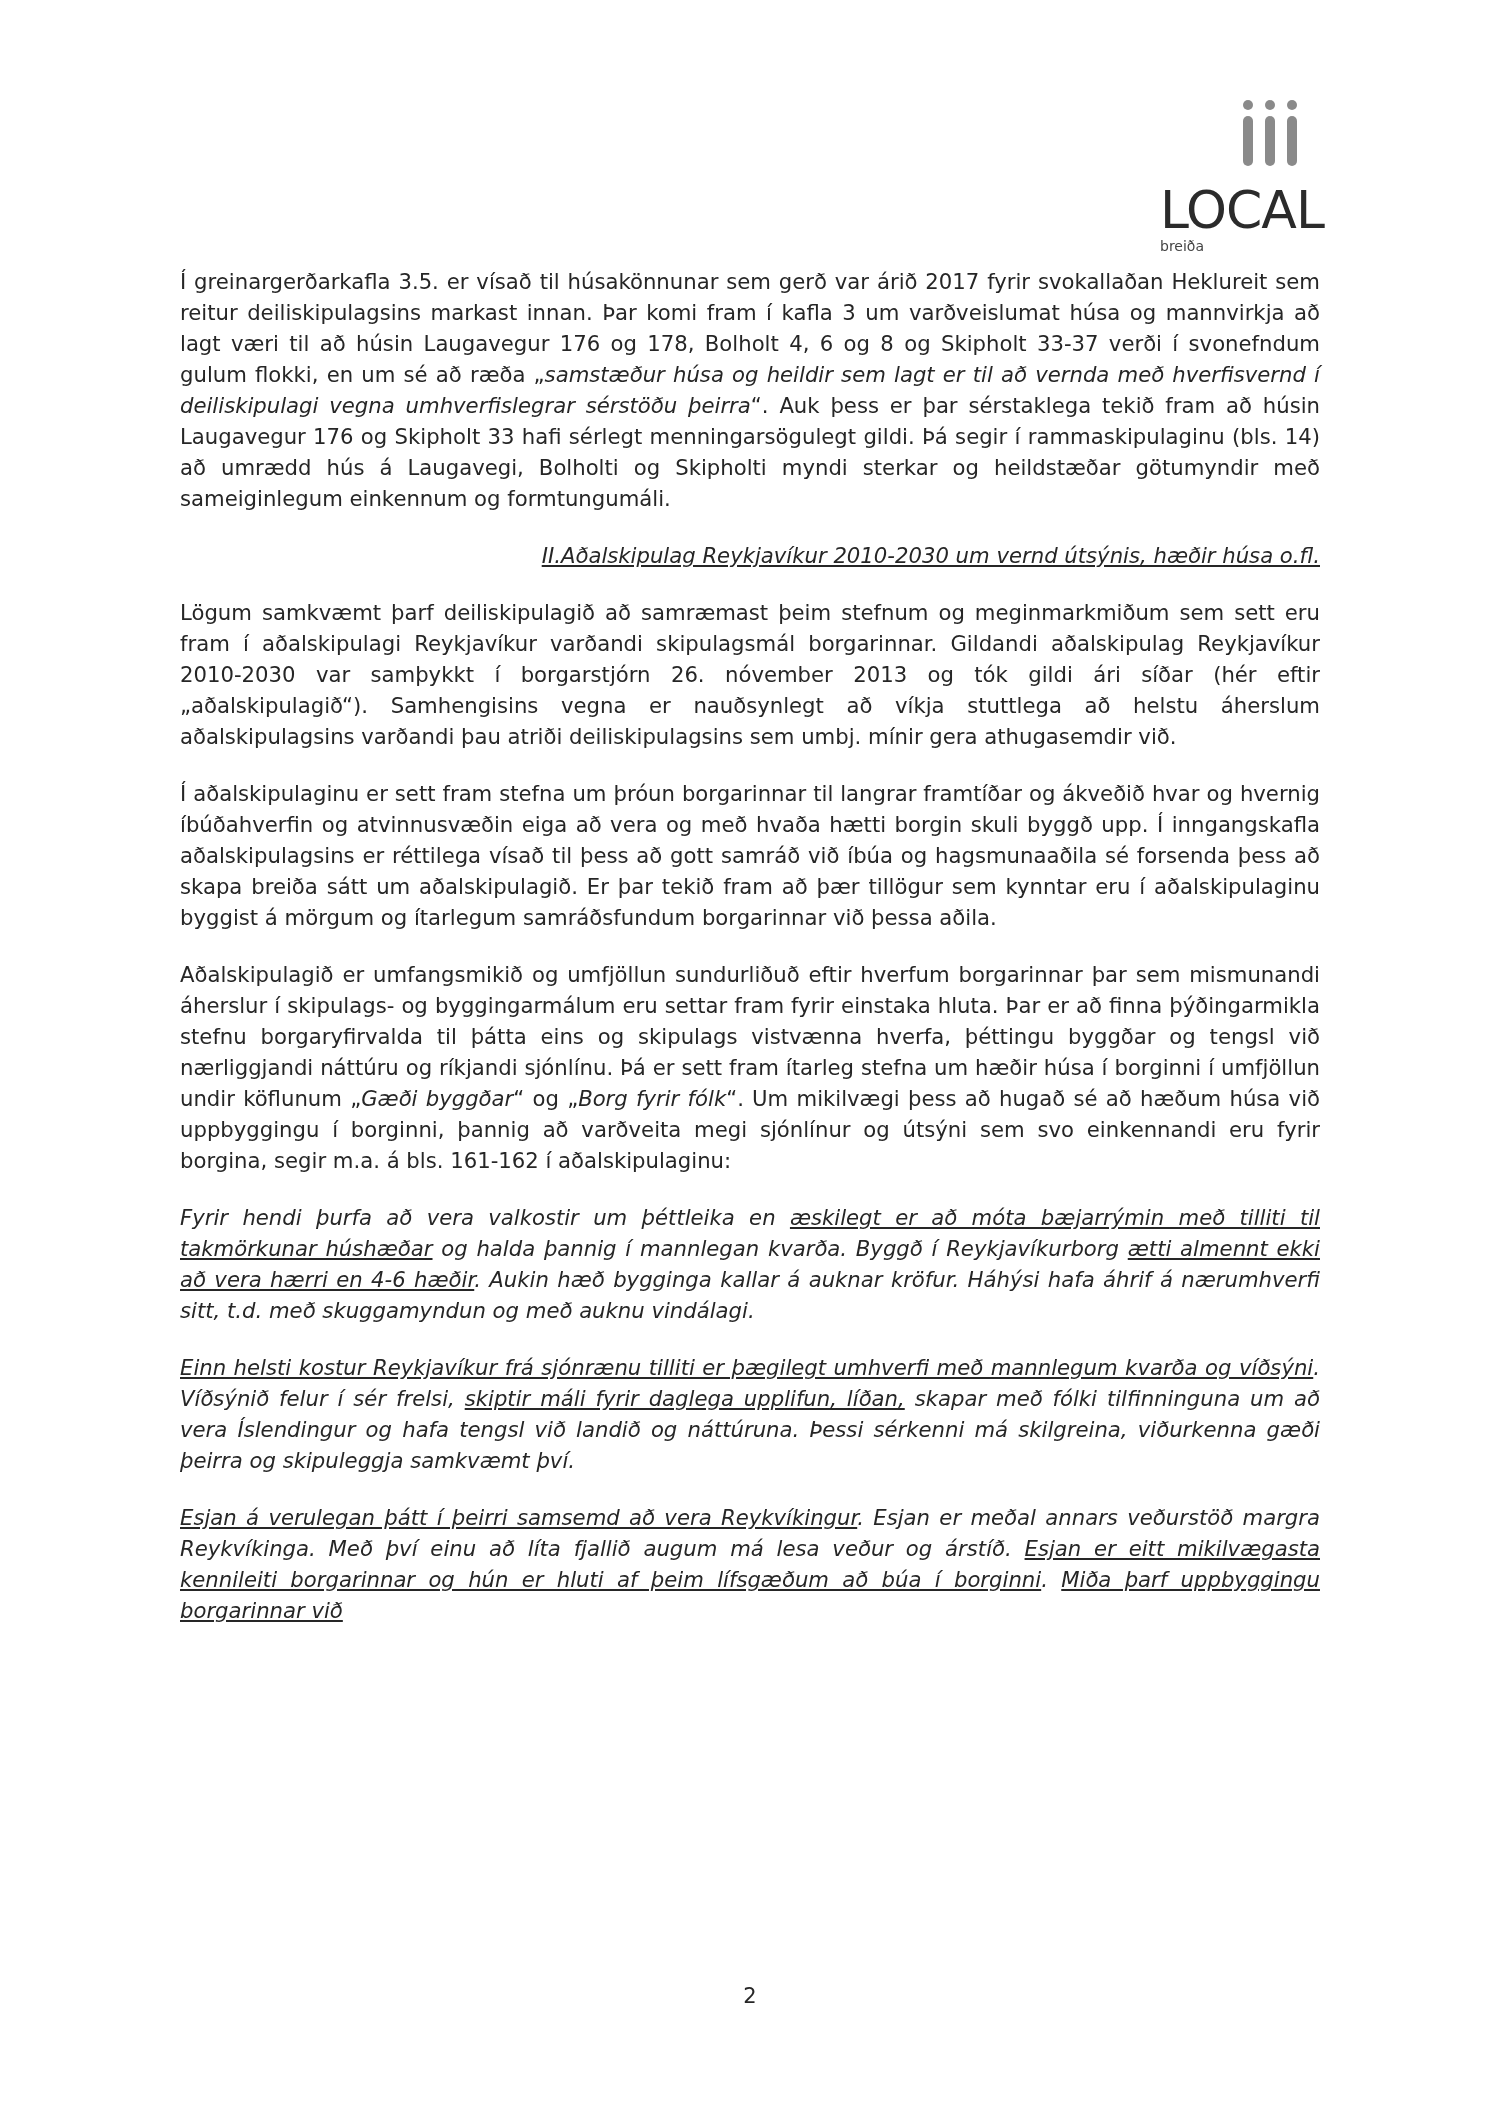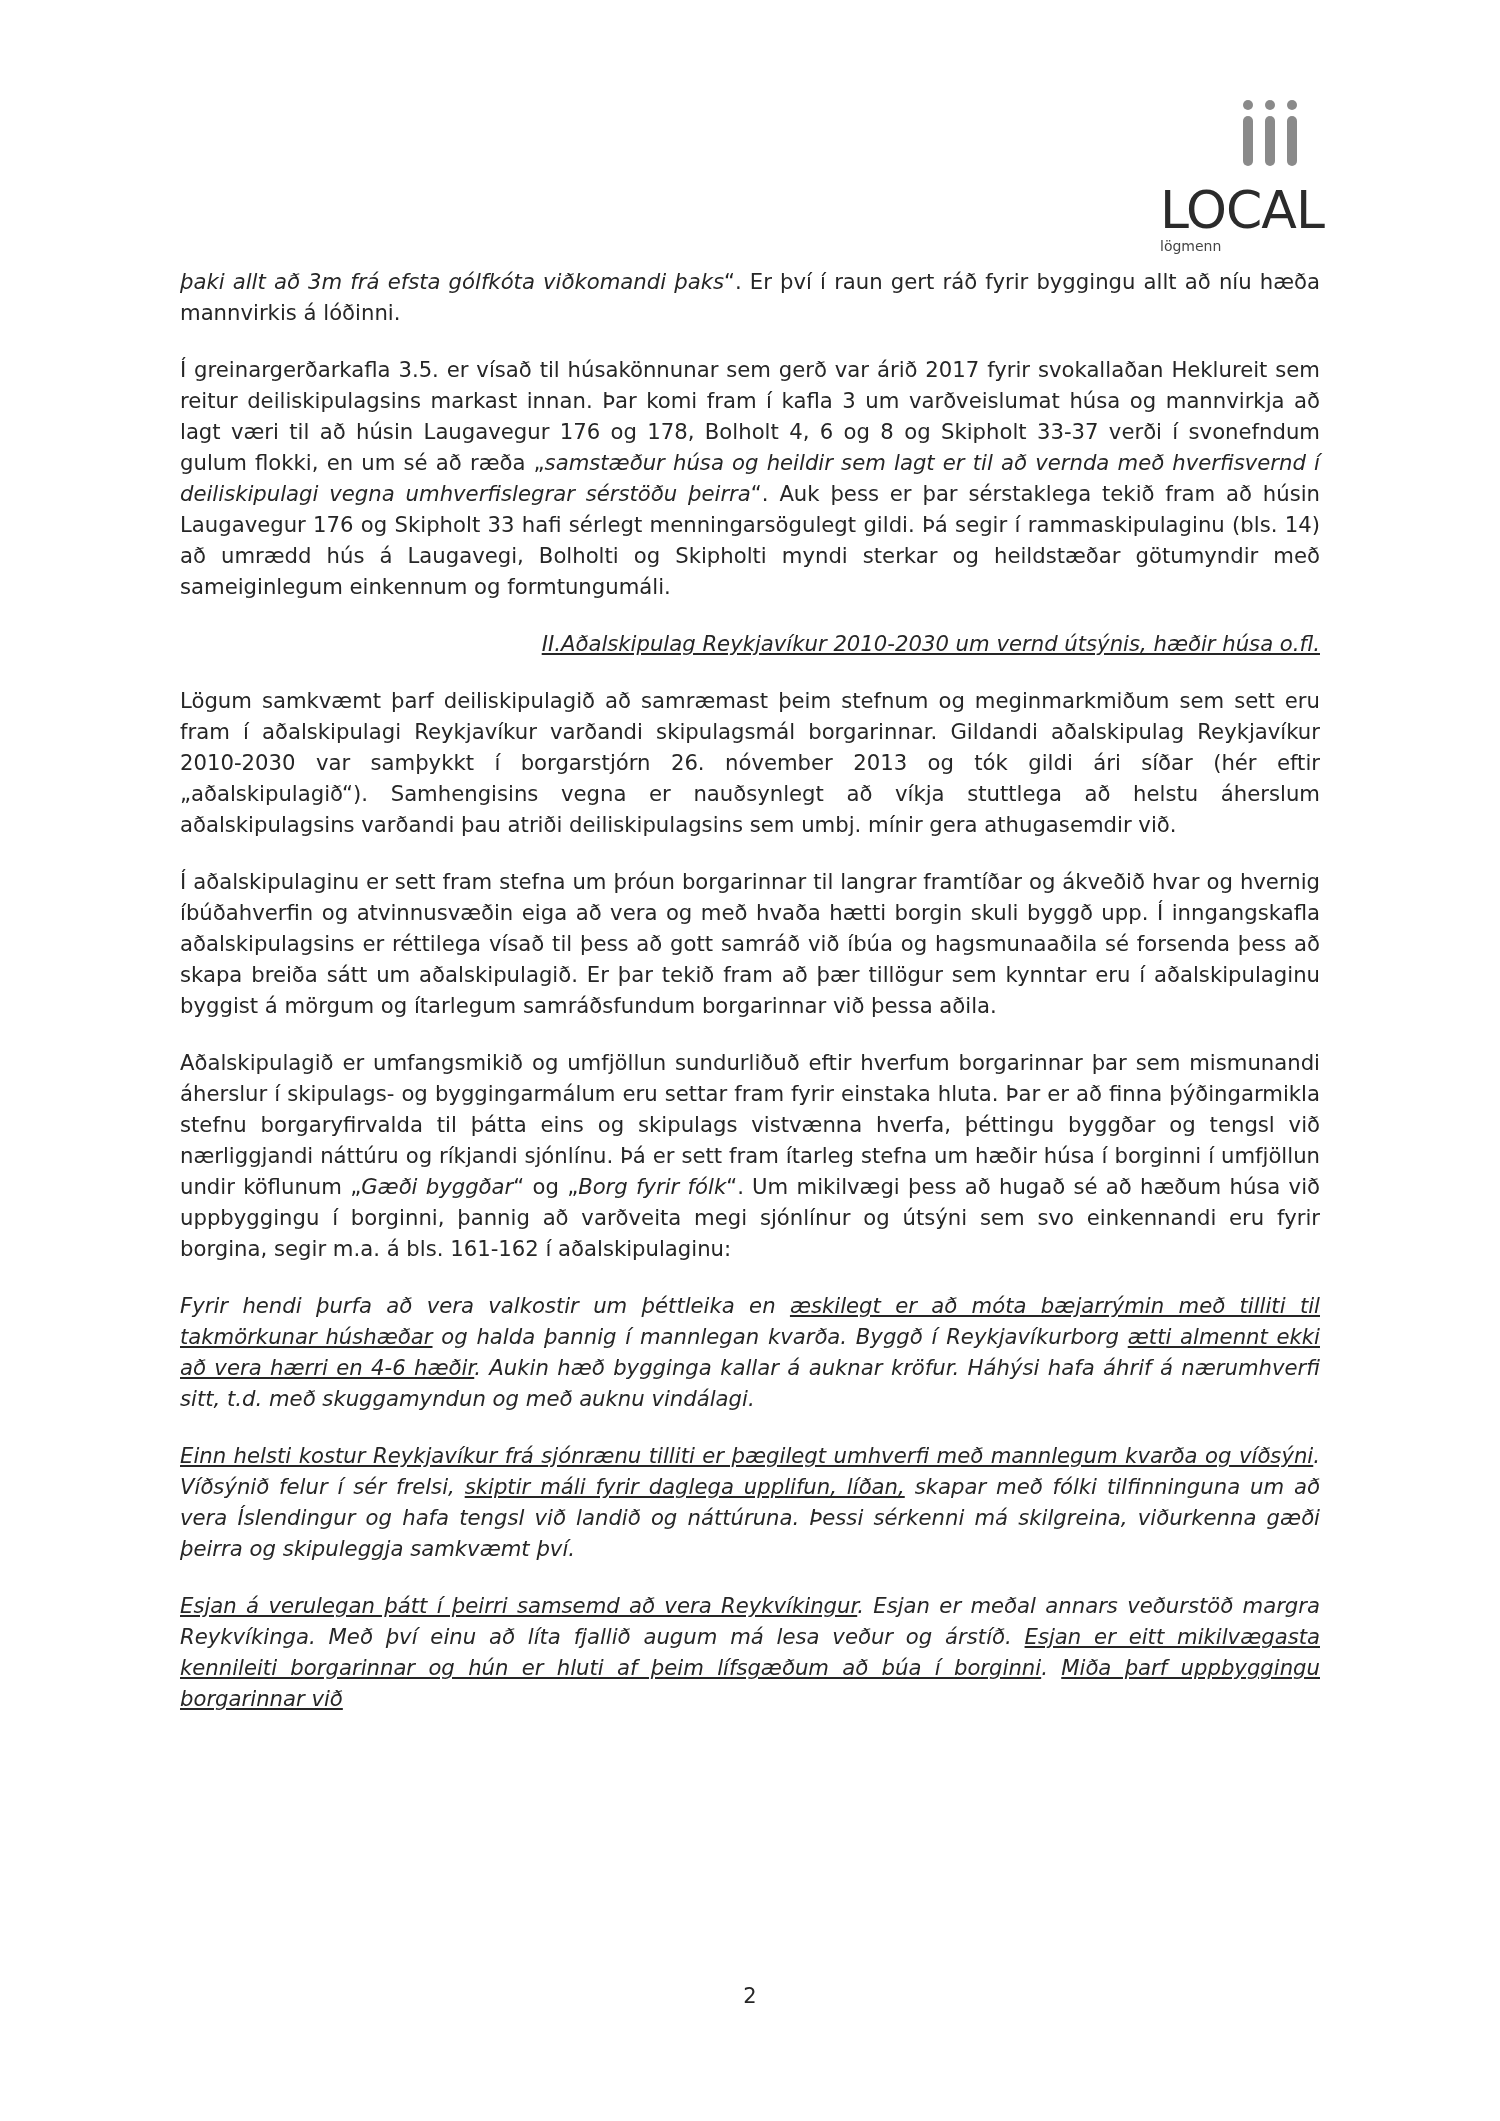--- a/index.html
+++ b/index.html
@@ -47,25 +47,24 @@
     <div class="mark">
         <div class="dot"></div>
         <div class="bar"></div>
       </div>
     <div class="mark">
         <div class="dot"></div>
         <div class="bar"></div>
       </div>
   </div>
   <div class="logo-name">LOCAL</div>
-  <div class="logo-sub">lögmenn</div>
+  <div class="logo-sub">breiða</div>
 </div>
 
 <div class="content">
-  <p><span class="i">þaki allt að 3m frá efsta gólfkóta viðkomandi þaks</span><span>“. Er því í raun gert ráð fyrir byggingu allt að níu hæða mannvirkis á lóðinni.</span></p>
 
   <p><span>Í greinargerðarkafla 3.5. er vísað til húsakönnunar sem gerð var árið 2017 fyrir svokallaðan Heklureit sem reitur deiliskipulagsins markast innan. Þar komi fram í kafla 3 um varðveislumat húsa og mannvirkja að lagt væri til að húsin Laugavegur 176 og 178, Bolholt 4, 6 og 8 og Skipholt 33-37 verði í svonefndum gulum flokki, en um sé að ræða „</span><span class="i">samstæður húsa og heildir sem lagt er til að vernda með hverfisvernd í deiliskipulagi vegna umhverfislegrar sérstöðu þeirra</span><span>“. Auk þess er þar sérstaklega tekið fram að húsin Laugavegur 176 og Skipholt 33 hafi sérlegt menningarsögulegt gildi. Þá segir í rammaskipulaginu (bls. 14) að umrædd hús á Laugavegi, Bolholti og Skipholti myndi sterkar og heildstæðar götumyndir með sameiginlegum einkennum og formtungumáli.</span></p>
 
   <p class="heading">II.Aðalskipulag Reykjavíkur 2010-2030 um vernd útsýnis, hæðir húsa o.fl.</p>
 
   <p><span>Lögum samkvæmt þarf deiliskipulagið að samræmast þeim stefnum og meginmarkmiðum sem sett eru fram í aðalskipulagi Reykjavíkur varðandi skipulagsmál borgarinnar. Gildandi aðalskipulag Reykjavíkur 2010-2030 var samþykkt í borgarstjórn 26. nóvember 2013 og tók gildi ári síðar (hér eftir „</span><span class="b">aðalskipulagið</span><span>“). Samhengisins vegna er nauðsynlegt að víkja stuttlega að helstu áherslum aðalskipulagsins varðandi þau atriði deiliskipulagsins sem umbj. mínir gera athugasemdir við.</span></p>
 
   <p>Í aðalskipulaginu er sett fram stefna um þróun borgarinnar til langrar framtíðar og ákveðið hvar og hvernig íbúðahverfin og atvinnusvæðin eiga að vera og með hvaða hætti borgin skuli byggð upp. Í inngangskafla aðalskipulagsins er réttilega vísað til þess að gott samráð við íbúa og hagsmunaaðila sé forsenda þess að skapa breiða sátt um aðalskipulagið. Er þar tekið fram að þær tillögur sem kynntar eru í aðalskipulaginu byggist á mörgum og ítarlegum samráðsfundum borgarinnar við þessa aðila.</p>
 
   <p><span>Aðalskipulagið er umfangsmikið og umfjöllun sundurliðuð eftir hverfum borgarinnar þar sem mismunandi áherslur í skipulags- og byggingarmálum eru settar fram fyrir einstaka hluta. Þar er að finna þýðingarmikla stefnu borgaryfirvalda til þátta eins og skipulags vistvænna hverfa, þéttingu byggðar og tengsl við nærliggjandi náttúru og ríkjandi sjónlínu. Þá er sett fram ítarleg stefna um hæðir húsa í borginni í umfjöllun undir köflunum „</span><span class="i">Gæði byggðar</span><span>“ og „</span><span class="i">Borg fyrir fólk</span><span>“. Um mikilvægi þess að hugað sé að hæðum húsa við uppbyggingu í borginni, þannig að varðveita megi sjónlínur og útsýni sem svo einkennandi eru fyrir borgina, segir m.a. á bls. 161-162 í aðalskipulaginu:</span></p>

